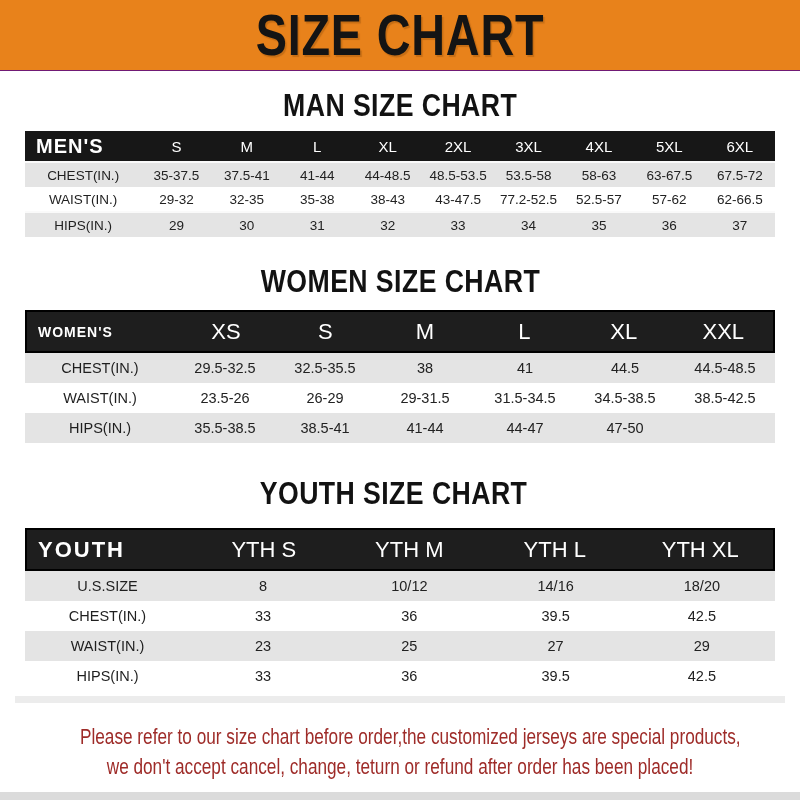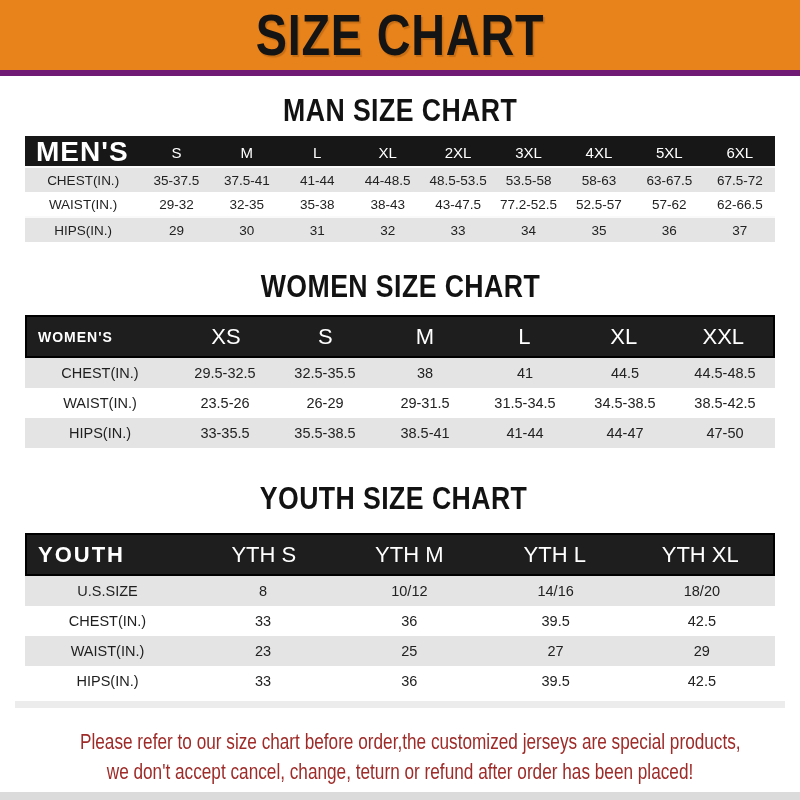--- a/index.html
+++ b/index.html
@@ -7,21 +7,21 @@
     width:800px; height:800px; position:relative; overflow:hidden;
     background:#ffffff;
     font-family:"Liberation Sans", sans-serif;
     color:#222;
   }
 
   
   .banner {
     height:70px; background:#E8821B;
     display:flex; align-items:center; justify-content:center;
-    border-bottom:6px solid #701a75;
+    border-bottom:1px solid #701a75;
   }
   .banner-title {
     display:inline-block; white-space:nowrap;
     font-size:57px; font-weight:bold; color:#141414;
     letter-spacing:1px; transform:scaleX(0.82);
     text-shadow:2px 2px 1px rgba(100,50,0,0.25);
   }
 
   
   .title-wrap { text-align:center; }
@@ -53,21 +53,21 @@
   .grid-women { grid-template-columns:20%   repeat(6, 1fr); }
   .grid-youth { grid-template-columns:22%   repeat(4, 1fr); }
 
   .th, .td { display:flex; align-items:center; justify-content:center; white-space:nowrap; }
   .th { font-size:15px; font-weight:normal; }
   .women .th, .youth .th { font-size:22px; }
   .corner {
     justify-content:flex-start; padding-left:11px;
     font-weight:bold; letter-spacing:1px;
   }
-  .men   .corner { font-size:28px; }
+  .men   .corner { font-size:20px; }
   .women .corner { font-size:14px; }
   .youth .corner { font-size:22px; letter-spacing:2px; }
   .td.label { color:#1f1f1f; }
   .row-gray  { background:#E4E4E4; }
   .row-white { background:#ffffff; }
   .men .row-gray { border-top:2px solid #fafafa; }
 
   .post-table-strip { width:770px; height:7px; background:#ECECEC; margin:5px auto 0 auto; }
 
   
@@ -169,21 +169,20 @@
     <div class="td label">WAIST(IN.)</div>
     <div class="td">23.5-26</div>
     <div class="td">26-29</div>
     <div class="td">29-31.5</div>
     <div class="td">31.5-34.5</div>
     <div class="td">34.5-38.5</div>
     <div class="td">38.5-42.5</div>
   </div>
   <div class="tr grid-women row-gray">
     <div class="td label">HIPS(IN.)</div>
-    <div class="td">33-35.5</div>
     <div class="td">35.5-38.5</div>
     <div class="td">38.5-41</div>
     <div class="td">41-44</div>
     <div class="td">44-47</div>
     <div class="td">47-50</div>
   </div>
 </div>
 
 <div class="title-wrap youth">
   <span class="section-title">YOUTH SIZE CHART</span>

